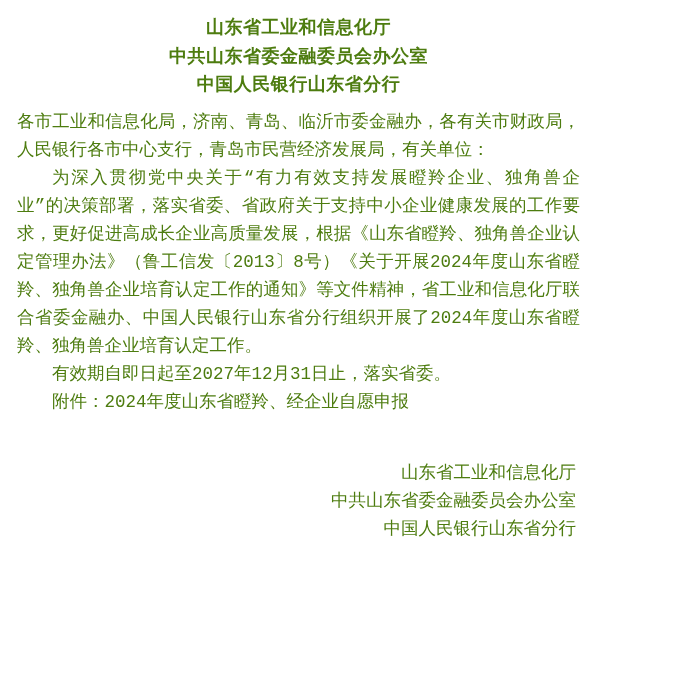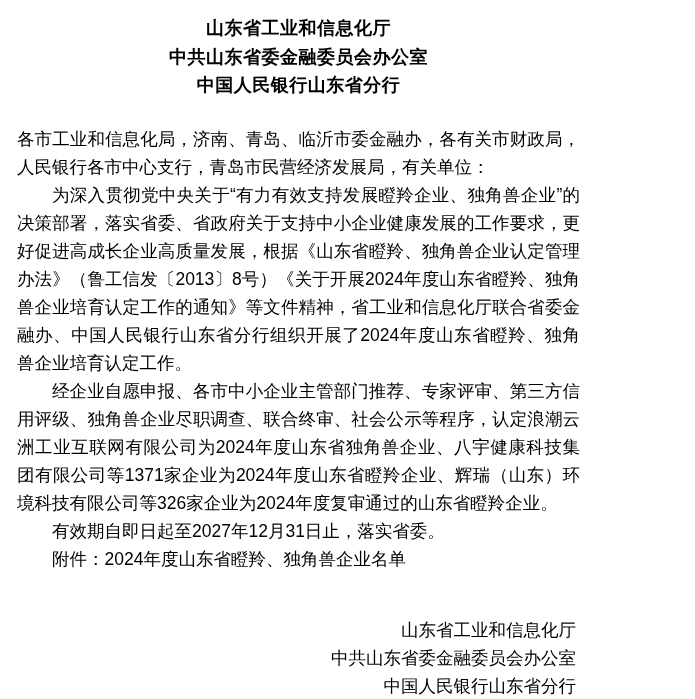--- a/index.html
+++ b/index.html
@@ -3,36 +3,36 @@
 <meta charset="utf-8">
 <style>
   * { margin: 0; padding: 0; box-sizing: border-box; }
   html, body {
     background: #ffffff;
   }
   .page {
     width: 597px;
     height: 699px;
     background: #ffffff;
-    color: #000000;
+    color: #4d7c0f;
     padding: 14px 17px 0 17px;
     overflow: hidden;
-    font-family: Liberation Sans, sans-serif;
+    font-family: Liberation Mono, monospace;
   }
   .doc-header {
     text-align: center;
   }
   .title-line {
     font-size: 18px;
     font-weight: 700;
     line-height: 28.5px;
     letter-spacing: 0.5px;
   }
   .doc-body {
-    margin-top: 25px;
+    margin-top: 8px;
   }
   .para {
     font-size: 17.5px;
     line-height: 28px;
     text-align: justify;
     word-break: break-all;
     overflow-wrap: break-word;
   }
   .para.indent {
     text-indent: 2em;
@@ -54,23 +54,22 @@
 
   <header class="doc-header">
     <div class="title-line">山东省工业和信息化厅</div>
     <div class="title-line">中共山东省委金融委员会办公室</div>
     <div class="title-line">中国人民银行山东省分行</div>
   </header>
 
   <main class="doc-body">
     <p class="para">各市工业和信息化局，济南、青岛、临沂市委金融办，各有关市财政局，人民银行各市中心支行，青岛市民营经济发展局，有关单位：</p>
     <p class="para indent">为深入贯彻党中央关于“有力有效支持发展瞪羚企业、独角兽企业”的决策部署，落实省委、省政府关于支持中小企业健康发展的工作要求，更好促进高成长企业高质量发展，根据《山东省瞪羚、独角兽企业认定管理办法》（鲁工信发〔2013〕8号）《关于开展2024年度山东省瞪羚、独角兽企业培育认定工作的通知》等文件精神，省工业和信息化厅联合省委金融办、中国人民银行山东省分行组织开展了2024年度山东省瞪羚、独角兽企业培育认定工作。</p>
-    <p class="para indent">经企业自愿申报、各市中小企业主管部门推荐、专家评审、第三方信用评级、独角兽企业尽职调查、联合终审、社会公示等程序，认定浪潮云洲工业互联网有限公司为2024年度山东省独角兽企业、八宇健康科技集团有限公司等1371家企业为2024年度山东省瞪羚企业、辉瑞（山东）环境科技有限公司等326家企业为2024年度复审通过的山东省瞪羚企业。</p>
     <p class="para indent">有效期自即日起至2027年12月31日止，落实省委。</p>
-    <p class="para indent">附件：2024年度山东省瞪羚、独角兽企业名单</p>
+    <p class="para indent">附件：2024年度山东省瞪羚、经企业自愿申报</p>
   </main>
 
   <footer class="doc-signature">
     <div class="sig-line">山东省工业和信息化厅</div>
     <div class="sig-line">中共山东省委金融委员会办公室</div>
     <div class="sig-line">中国人民银行山东省分行</div>
   </footer>
 
 </div>
 

